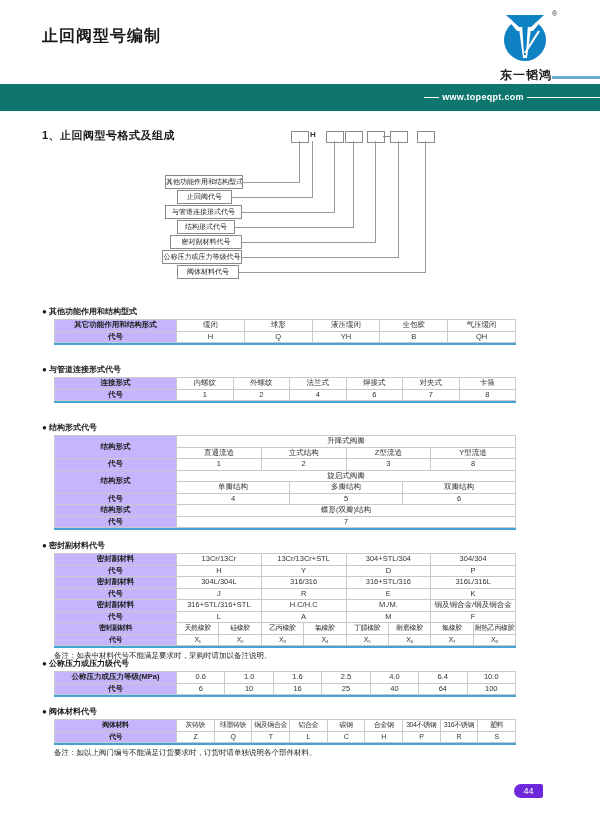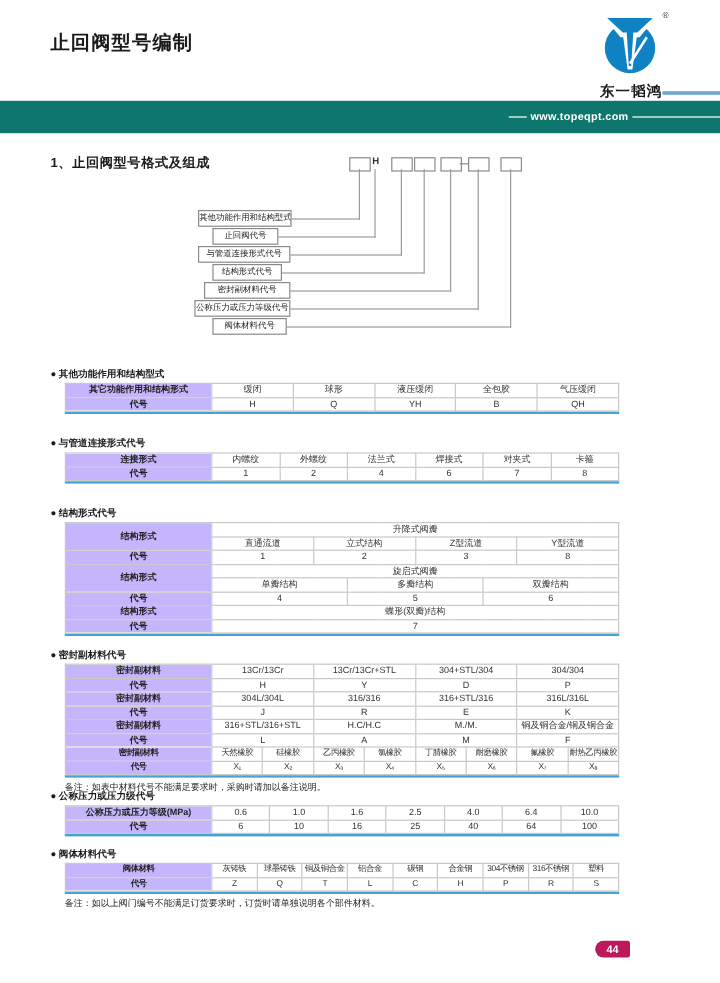--- a/index.html
+++ b/index.html
@@ -31,22 +31,22 @@
   .btitle{font-size:8px;font-weight:bold;color:#1a1a1a;}
   .tblwrap{margin-left:12px;margin-top:2px;width:462px;border-bottom:2px solid #42a3d4;}
   table{width:462px;border-collapse:collapse;table-layout:fixed;}
   td{border:1px solid #c9c9c9;height:10.5px;line-height:10.5px;font-size:7.5px;color:#333;
      text-align:center;padding:0 1px;white-space:nowrap;overflow:hidden;}
   td.hd{background:#c4b5fd;font-weight:bold;color:#222;}
   tr.sm td{font-size:7px;letter-spacing:-0.4px;}
   col.cleft{width:122px;}
   .note{margin-left:12px;margin-top:3px;font-size:7.5px;color:#222;}
   
-  .pagetab{position:absolute;left:496px;top:784px;width:29px;height:14px;background:#be185d;
-        border-radius:7px 2px 2px 7px;color:#fff;font-size:9px;font-weight:bold;
+  .pagetab{position:absolute;left:514px;top:784px;width:29px;height:14px;background:#6d28d9;
+        border-radius:7px 2px 2px 7px;color:#fff;font-size:9px;font-weight:normal;
         text-align:center;line-height:14px;}
 </style>
 </head>
 <body>
 
 <div class="page">
 
   <div class="title">止回阀型号编制</div>
   <div class="logo">
     <svg width="50" height="48" viewBox="0 0 50 48">

